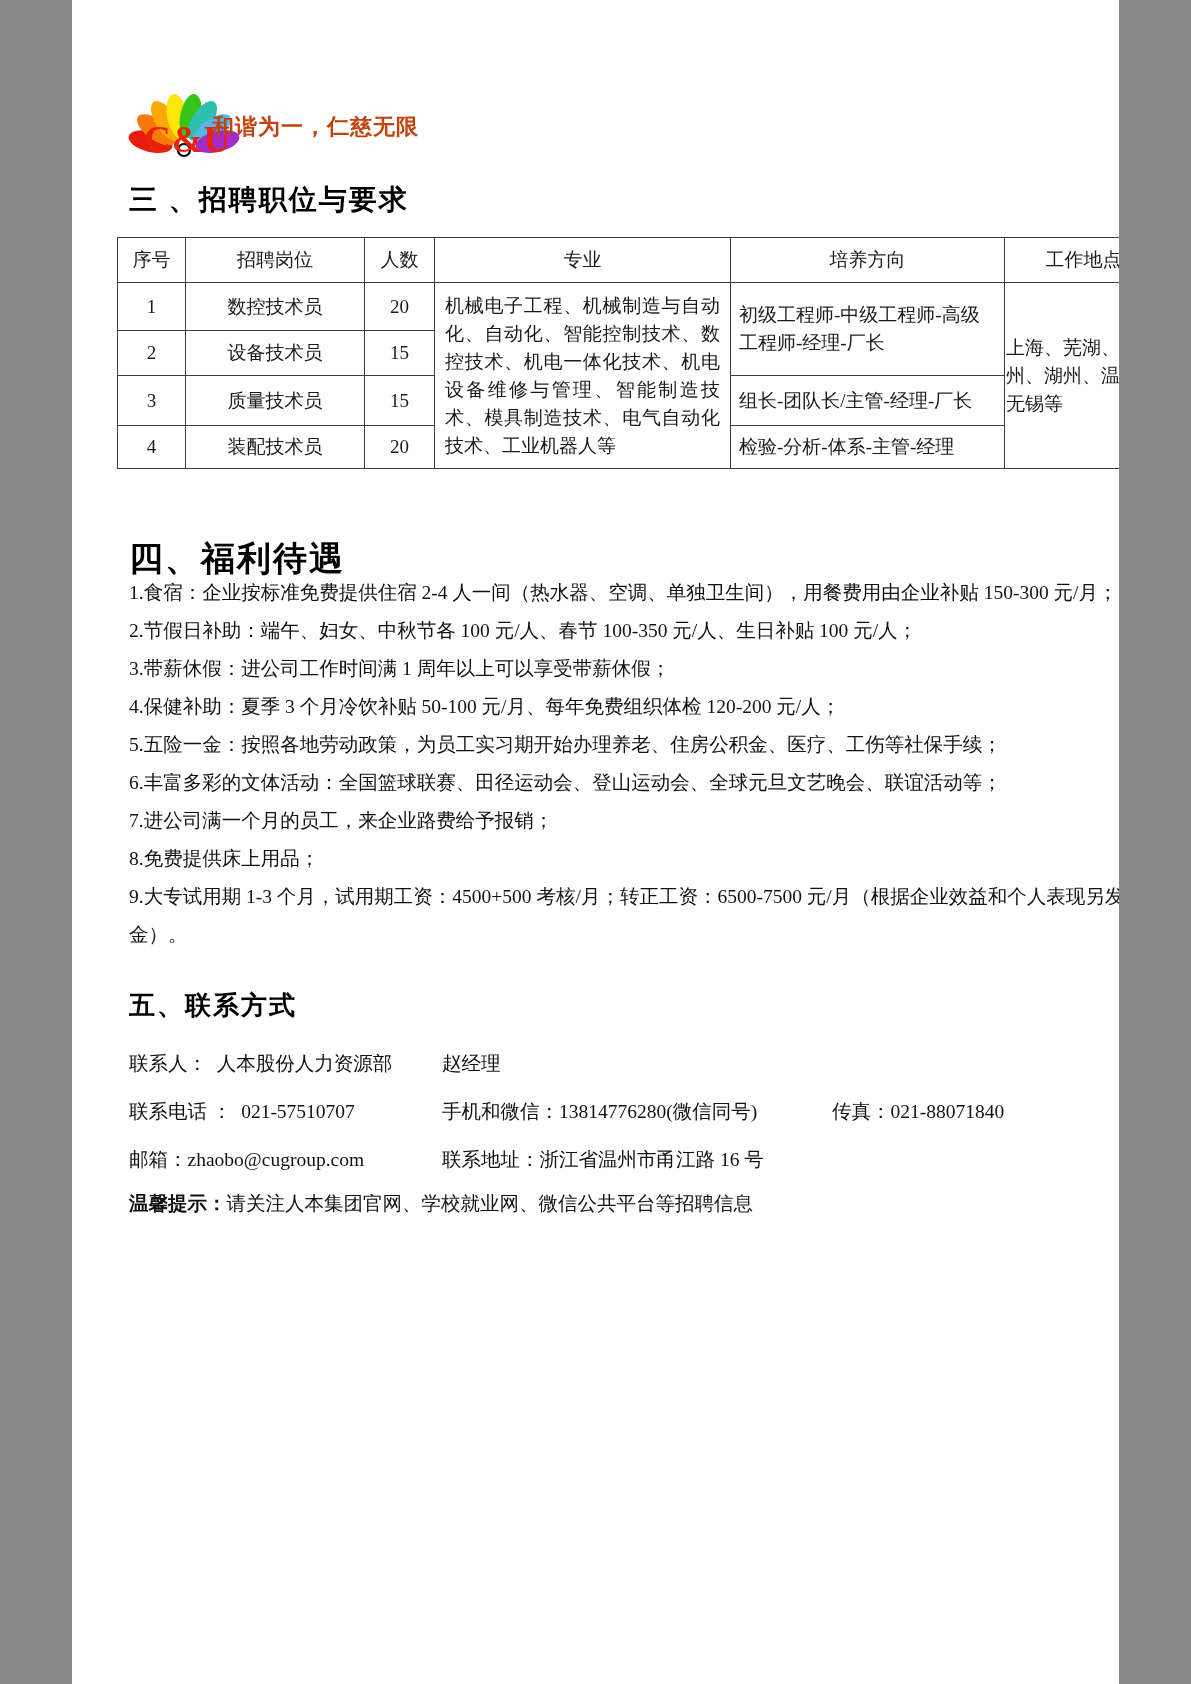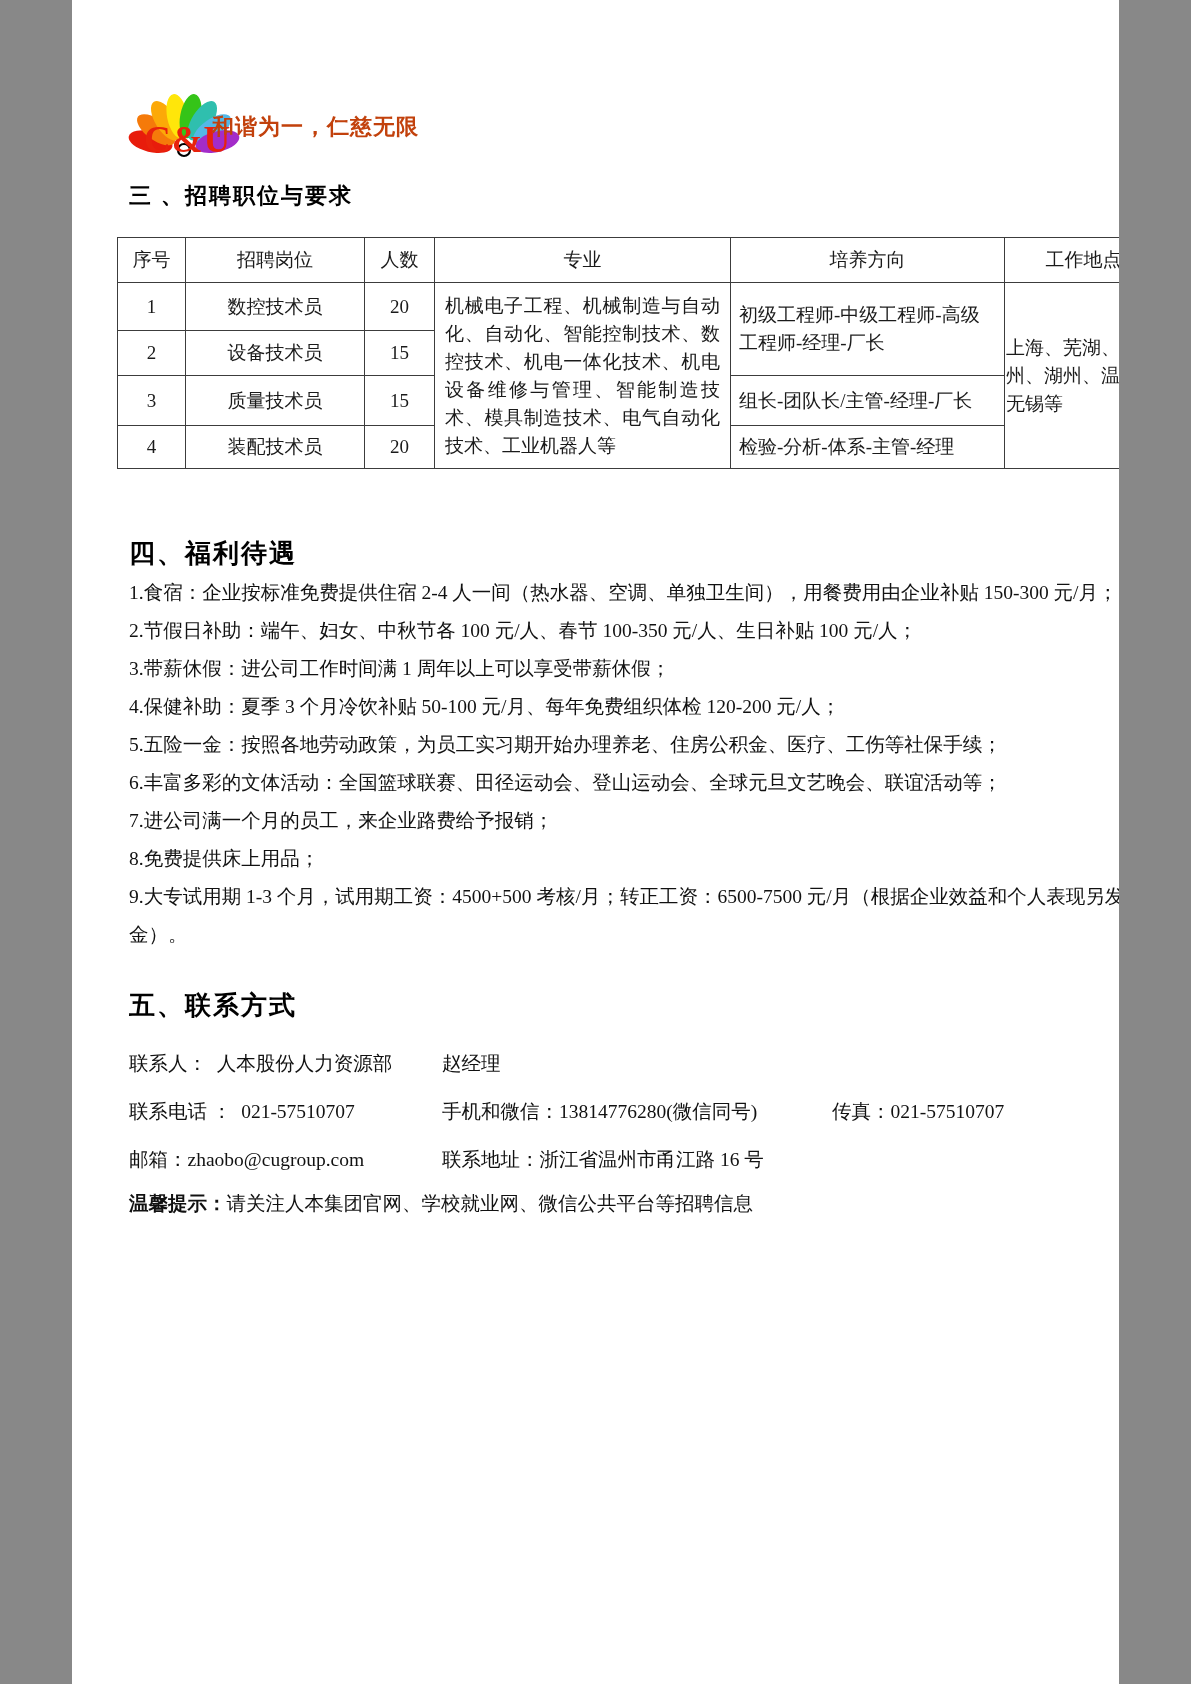--- a/index.html
+++ b/index.html
@@ -23,22 +23,22 @@
     font-family:"Liberation Sans","DejaVu Sans",sans-serif;
     font-weight:bold; font-size:22px; color:#c2410c; letter-spacing:1px;
   }
 
   
   .sec-title {
     position:absolute; left:57px;
     font-family:"Liberation Sans","DejaVu Sans",sans-serif;
     font-weight:700; color:#000; letter-spacing:2px;
   }
-  #title3 { top:181px; font-size:22px; }
-  #title4 { top:536px; font-size:26px; }
+  #title3 { top:181px; font-size:28px; }
+  #title4 { top:536px; font-size:34px; }
   #title5 { top:988px; font-size:26px; }
 
   
   table.recruit {
     position:absolute; left:45px; top:237px; width:1045px;
     border-collapse:collapse; table-layout:fixed;
   }
   .recruit th, .recruit td {
     border:1.5px solid #3c3c3c; font-size:19px; color:#1a1a1a;
     padding:2px 8px; overflow:hidden;
@@ -153,21 +153,21 @@
 
   <div class="sec-title" id="title5">五、联系方式</div>
   <div class="contacts">
     <div class="contact-line" id="cl1">
       <span class="c0">联系人：  人本股份人力资源部</span>
       <span class="c1">赵经理</span>
     </div>
     <div class="contact-line" id="cl2">
       <span class="c0">联系电话 ：  021-57510707</span>
       <span class="c1">手机和微信：13814776280(微信同号)</span>
-      <span class="c2">传真：021-57510707</span>
+      <span class="c2">传真：021-88071840</span>
     </div>
     <div class="contact-line" id="cl3">
       <span class="c0">邮箱：zhaobo@cugroup.com</span>
       <span class="c1">联系地址：浙江省温州市甬江路 16 号</span>
     </div>
     <div class="contact-line" id="cl4">
       <span class="note-label">温馨提示：</span>
       <span class="note-text">请关注人本集团官网、学校就业网、微信公共平台等招聘信息</span>
     </div>
   </div>

